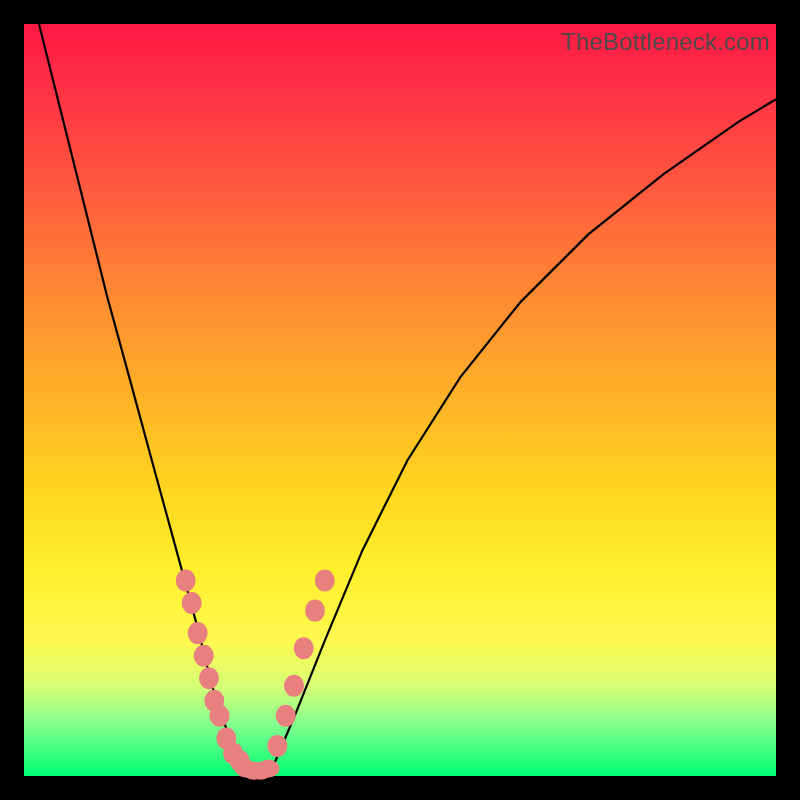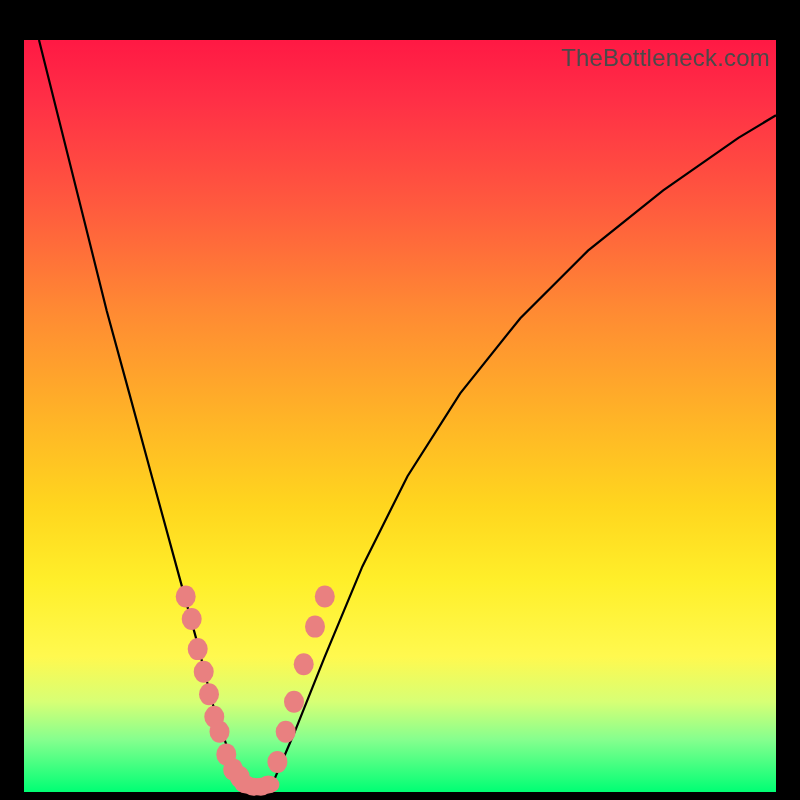--- a/index.html
+++ b/index.html
@@ -25,21 +25,20 @@
       #ff5a3e 22%,
       #ff8a33 36%,
       #ffb327 50%,
       #ffd61e 62%,
       #ffef2a 72%,
       #fff94f 82%,
       #d7ff75 88%,
       #86ff8e 93%,
       #00ff74 100%
     );
-    margin-top: 16px;
   }
 
   .watermark {
     position: absolute;
     top: 4px;
     right: 6px;
     color: #4a4a4a;
     font-size: 24px;
     font-weight: 400;
     letter-spacing: 0.2px;

